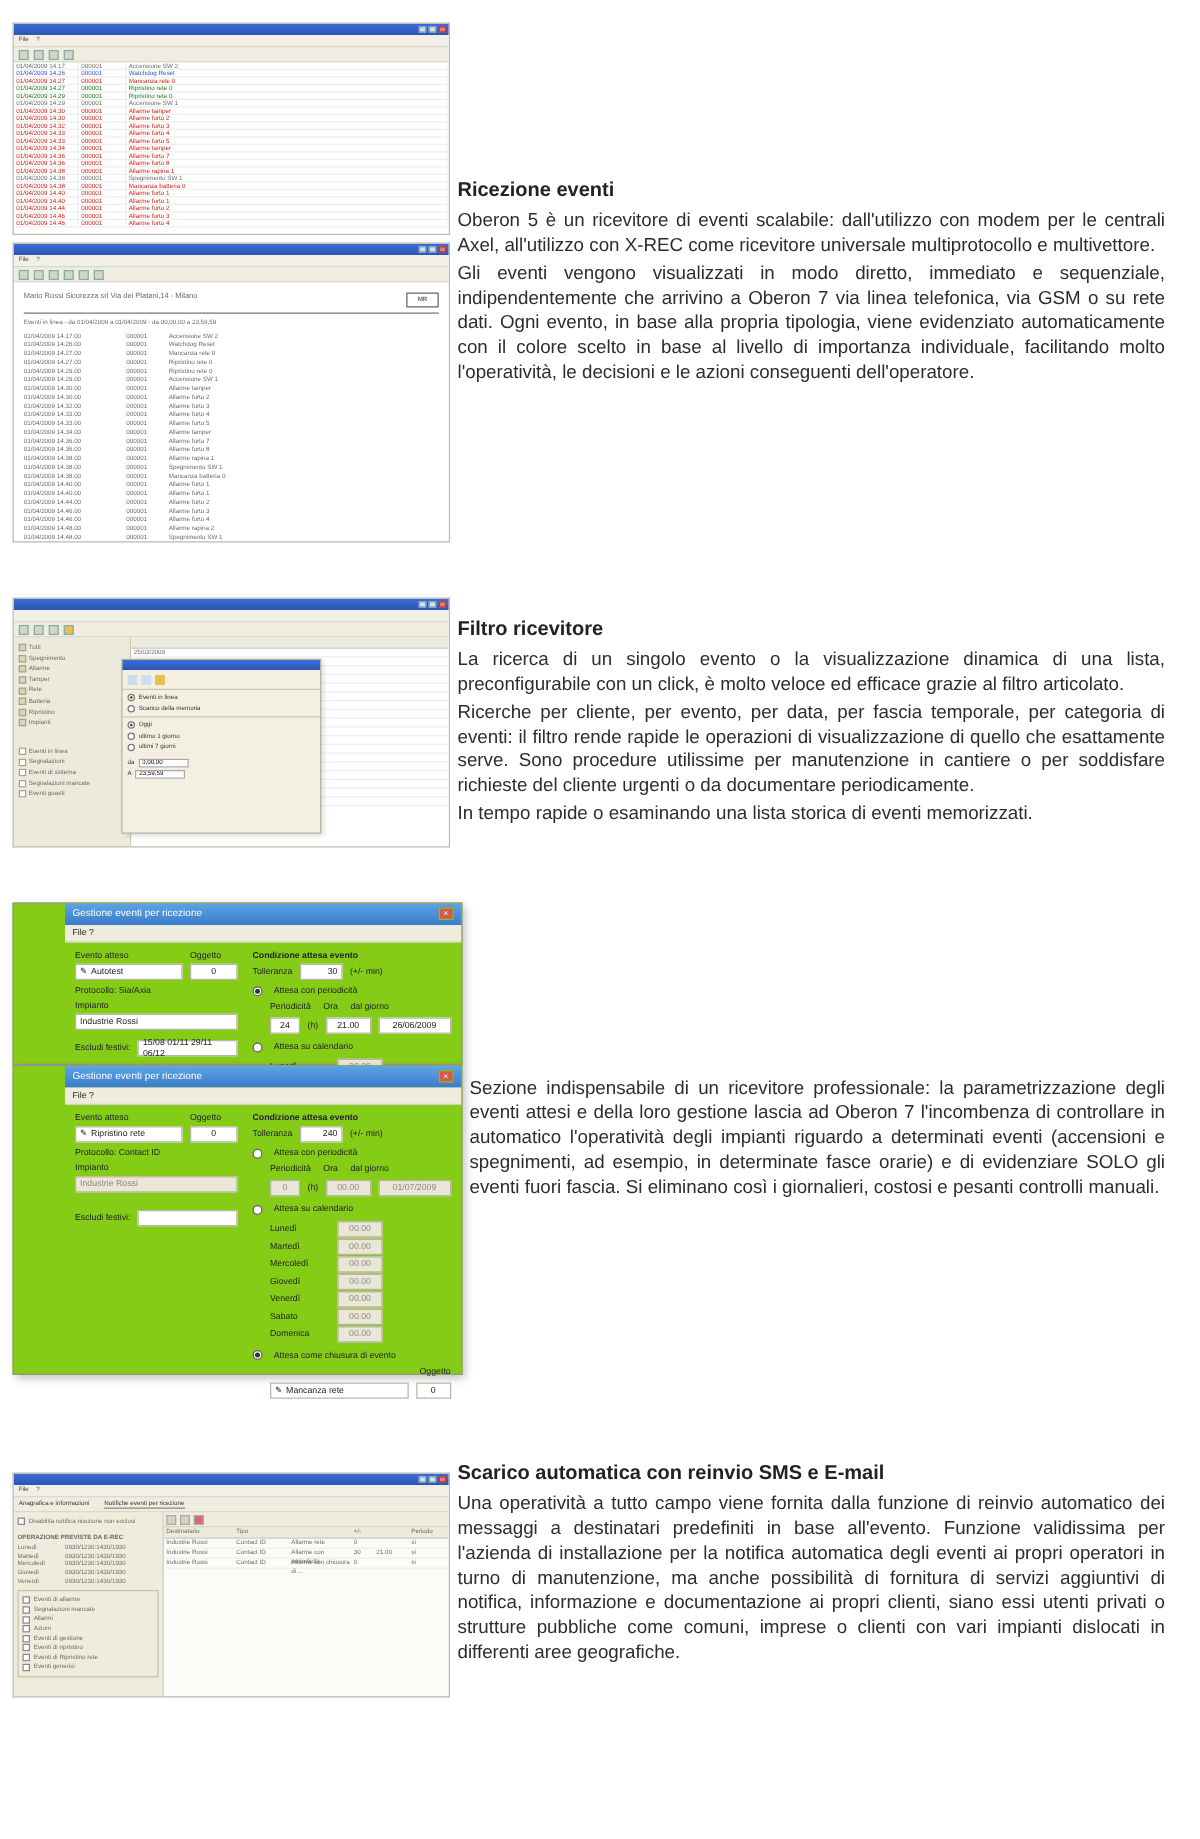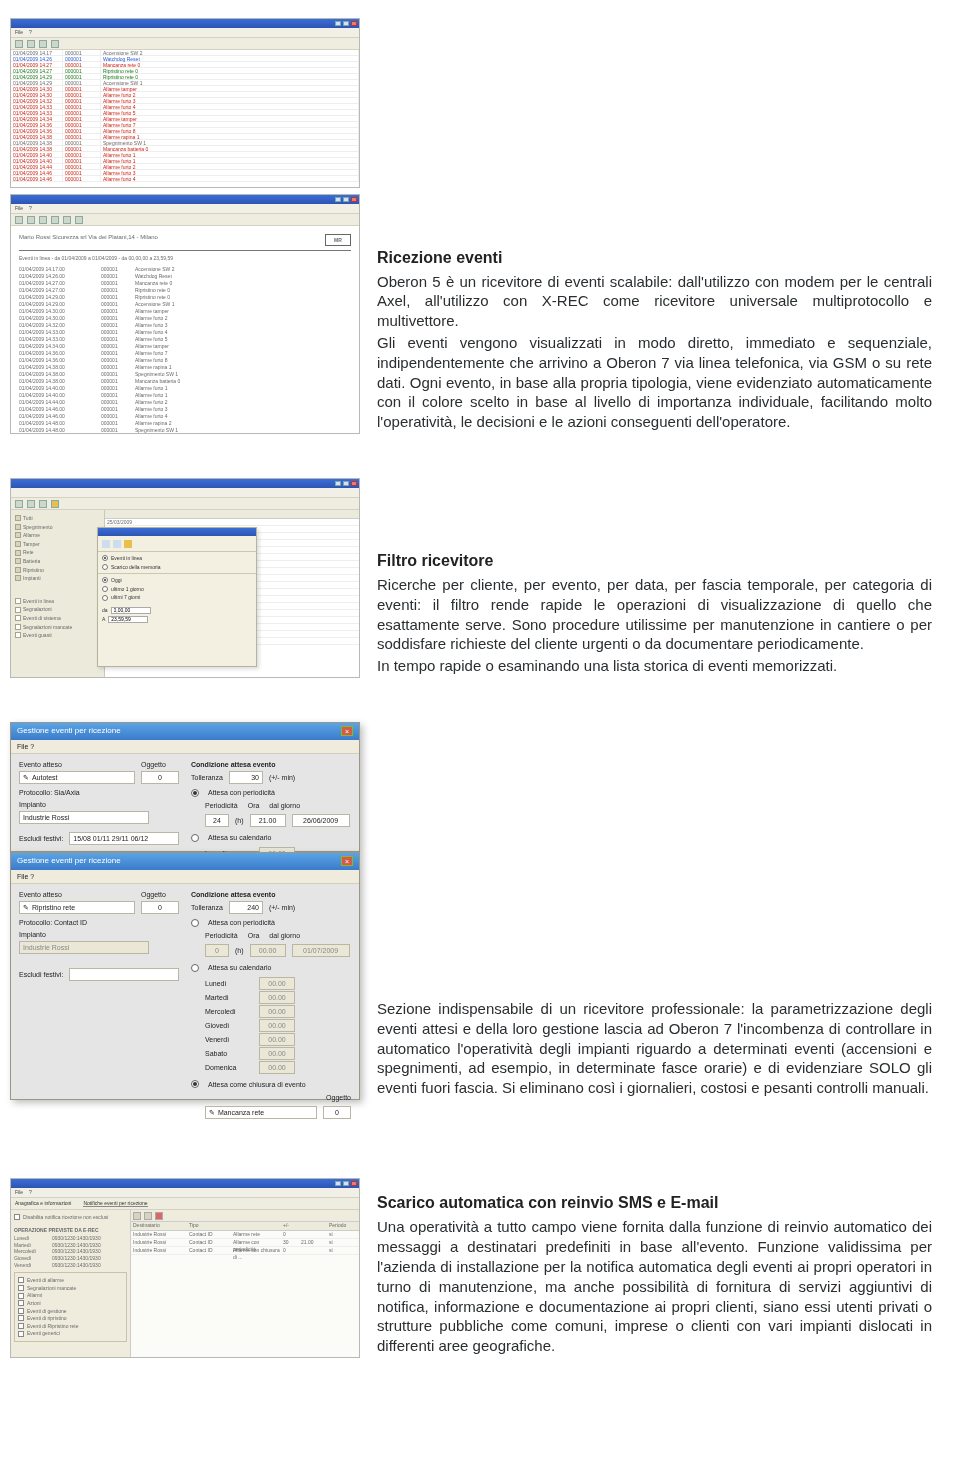--- a/index.html
+++ b/index.html
@@ -7,23 +7,23 @@
     font-family: Arial, Helvetica, sans-serif;
     background: #fff;
     width: 960px;
     padding: 18px 28px 40px 10px;
     color: #2a2e31;
     font-size: 15px;
     line-height: 1.32;
   }
   .section {
     display: flex;
-    align-items: flex-end;
+    align-items: center;
     margin-bottom: 44px;
-    gap: 17px;
+    gap: 6px;
   }
   .thumb-col {
     flex: 0 0 350px;
     display: flex;
     flex-direction: column;
     gap: 6px;
   }
   .thumb {
     background: #fbfbf7;
     border: 1px solid #b9b9b3;
@@ -87,25 +87,26 @@
   .panel .prow input.tb { height:7px; font-size:5px; border:1px solid #aaa; background:#fff; padding:0 2px;}
   .sidecol { position:absolute; top:31px; left:0; bottom:0; width:94px; background:#eceadb; border-right:1px solid #ccc8b6; padding:4px; font-size:5px; }
   .sidecol .item{ padding:1px 0; display:flex; align-items:center; gap:2px;}
   .sidecol .sq{width:6px;height:6px;background:#d9d4bc;border:1px solid #a8a38a;}
   .gridlist{ position:absolute; top:31px; left:94px; right:0; bottom:0; background:#fff;}
   .gridlist .gh{height:9px;background:#eceadb;border-bottom:1px solid #ccc;}
   .gridlist .gr{height:7px;border-bottom:1px solid #eee;font-size:5px;padding:0 2px;}
 
   
   .dialog {
-    background:#e5e5e5; border:1px solid #9a9784;
+    background:#84cc16; border:1px solid #9a9784;
     box-shadow: 3px 3px 7px rgba(0,0,0,.25);
     width:100%;
     font-size:7px; color:#222;
     position:relative;
+    padding-left:41px;
   }
   .dialog .dtitle{
     background:linear-gradient(#5aa4e6,#3b7bca);
     color:#fff; font-size:8px; padding:3px 6px;
     display:flex; justify-content:space-between; align-items:center;
   }
   .dialog .dtitle .xb{ width:12px;height:10px;background:#d25b4b;border:1px solid #8b2;display:flex;align-items:center;justify-content:center;font-size:7px;color:#fff;}
   .dialog .dmen{ font-size:7px; padding:2px 6px; background:#efecdd; border-bottom:1px solid #d2cfbe;}
   .dialog .dbody{ padding:6px 8px; display:flex; gap:12px; }
   .dialog .lbl{ font-size:7px; color:#222; display:block; margin-bottom:2px;}
@@ -522,20 +523,21 @@
             <span class="rad"></span>
             <span>ultimi 7 giorni</span>
           </div>
         <div class="prow" style="margin-top:4px;">da <input class="tb" style="width: 40px;" value="0,00,00"></div>
         <div class="prow">A  <input class="tb" style="width: 40px;" value="23,59,59"></div>
       </div>
     </div>
   </div>
   <div class="text-col">
     <h3>Filtro ricevitore</h3>
+    <p>La ricerca di un singolo evento o la visualizzazione dinamica di una lista, preconfigurabile con un click, è molto veloce ed efficace grazie al filtro articolato.</p>
     <p>Ricerche per cliente, per evento, per data, per fascia temporale, per categoria di eventi: il filtro rende rapide le operazioni di visualizzazione di quello che esattamente serve. Sono procedure utilissime per manutenzione in cantiere o per soddisfare richieste del cliente urgenti o da documentare periodicamente.</p>
     <p>In tempo rapide o esaminando una lista storica di eventi memorizzati.</p>
   </div>
 </div>
 
 <div class="section">
   <div class="thumb-col">
 
     <div class="dialog" style="height:130px;">
       <div class="dtitle">

